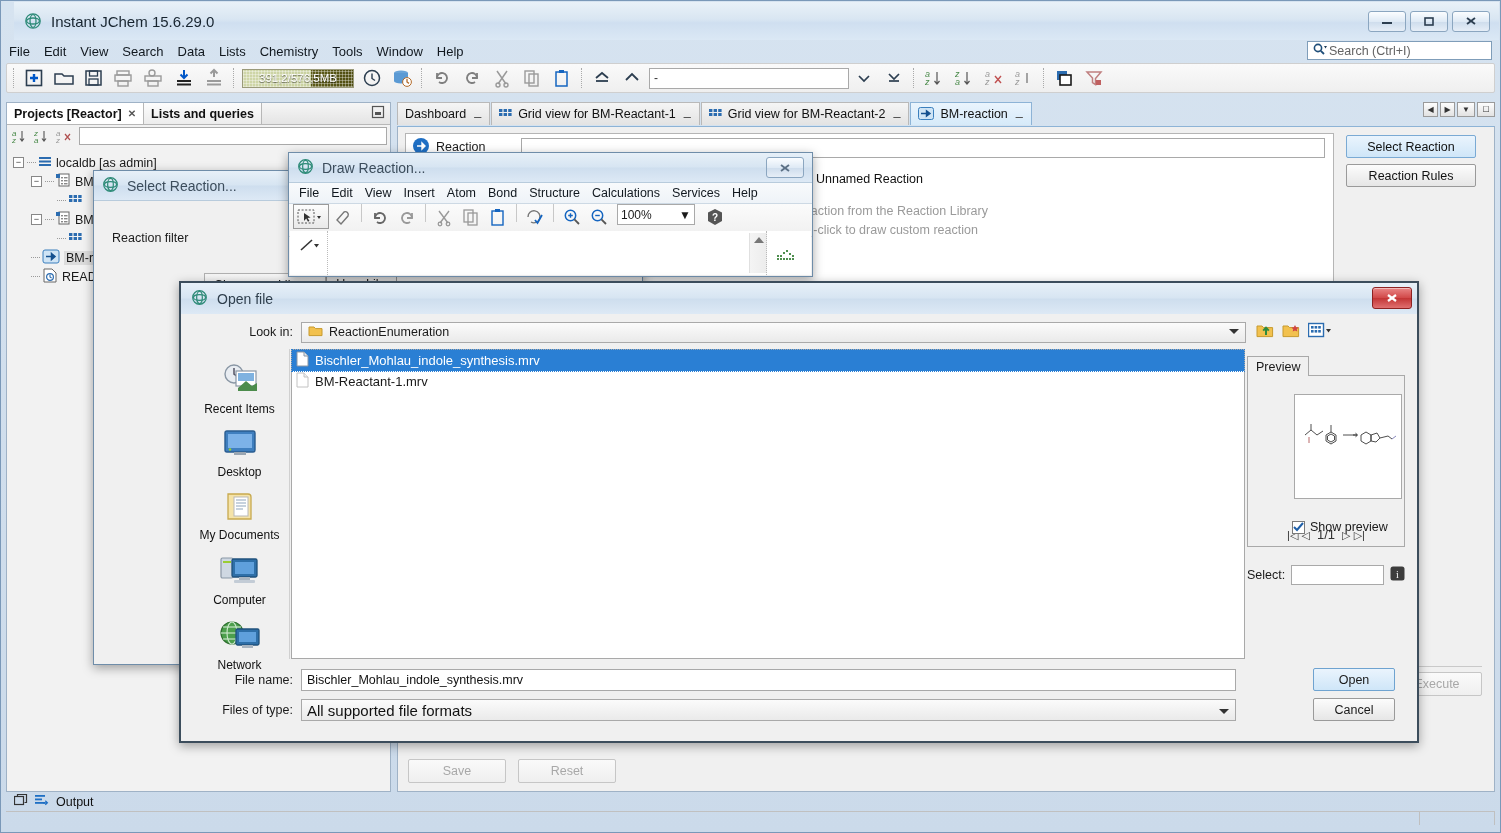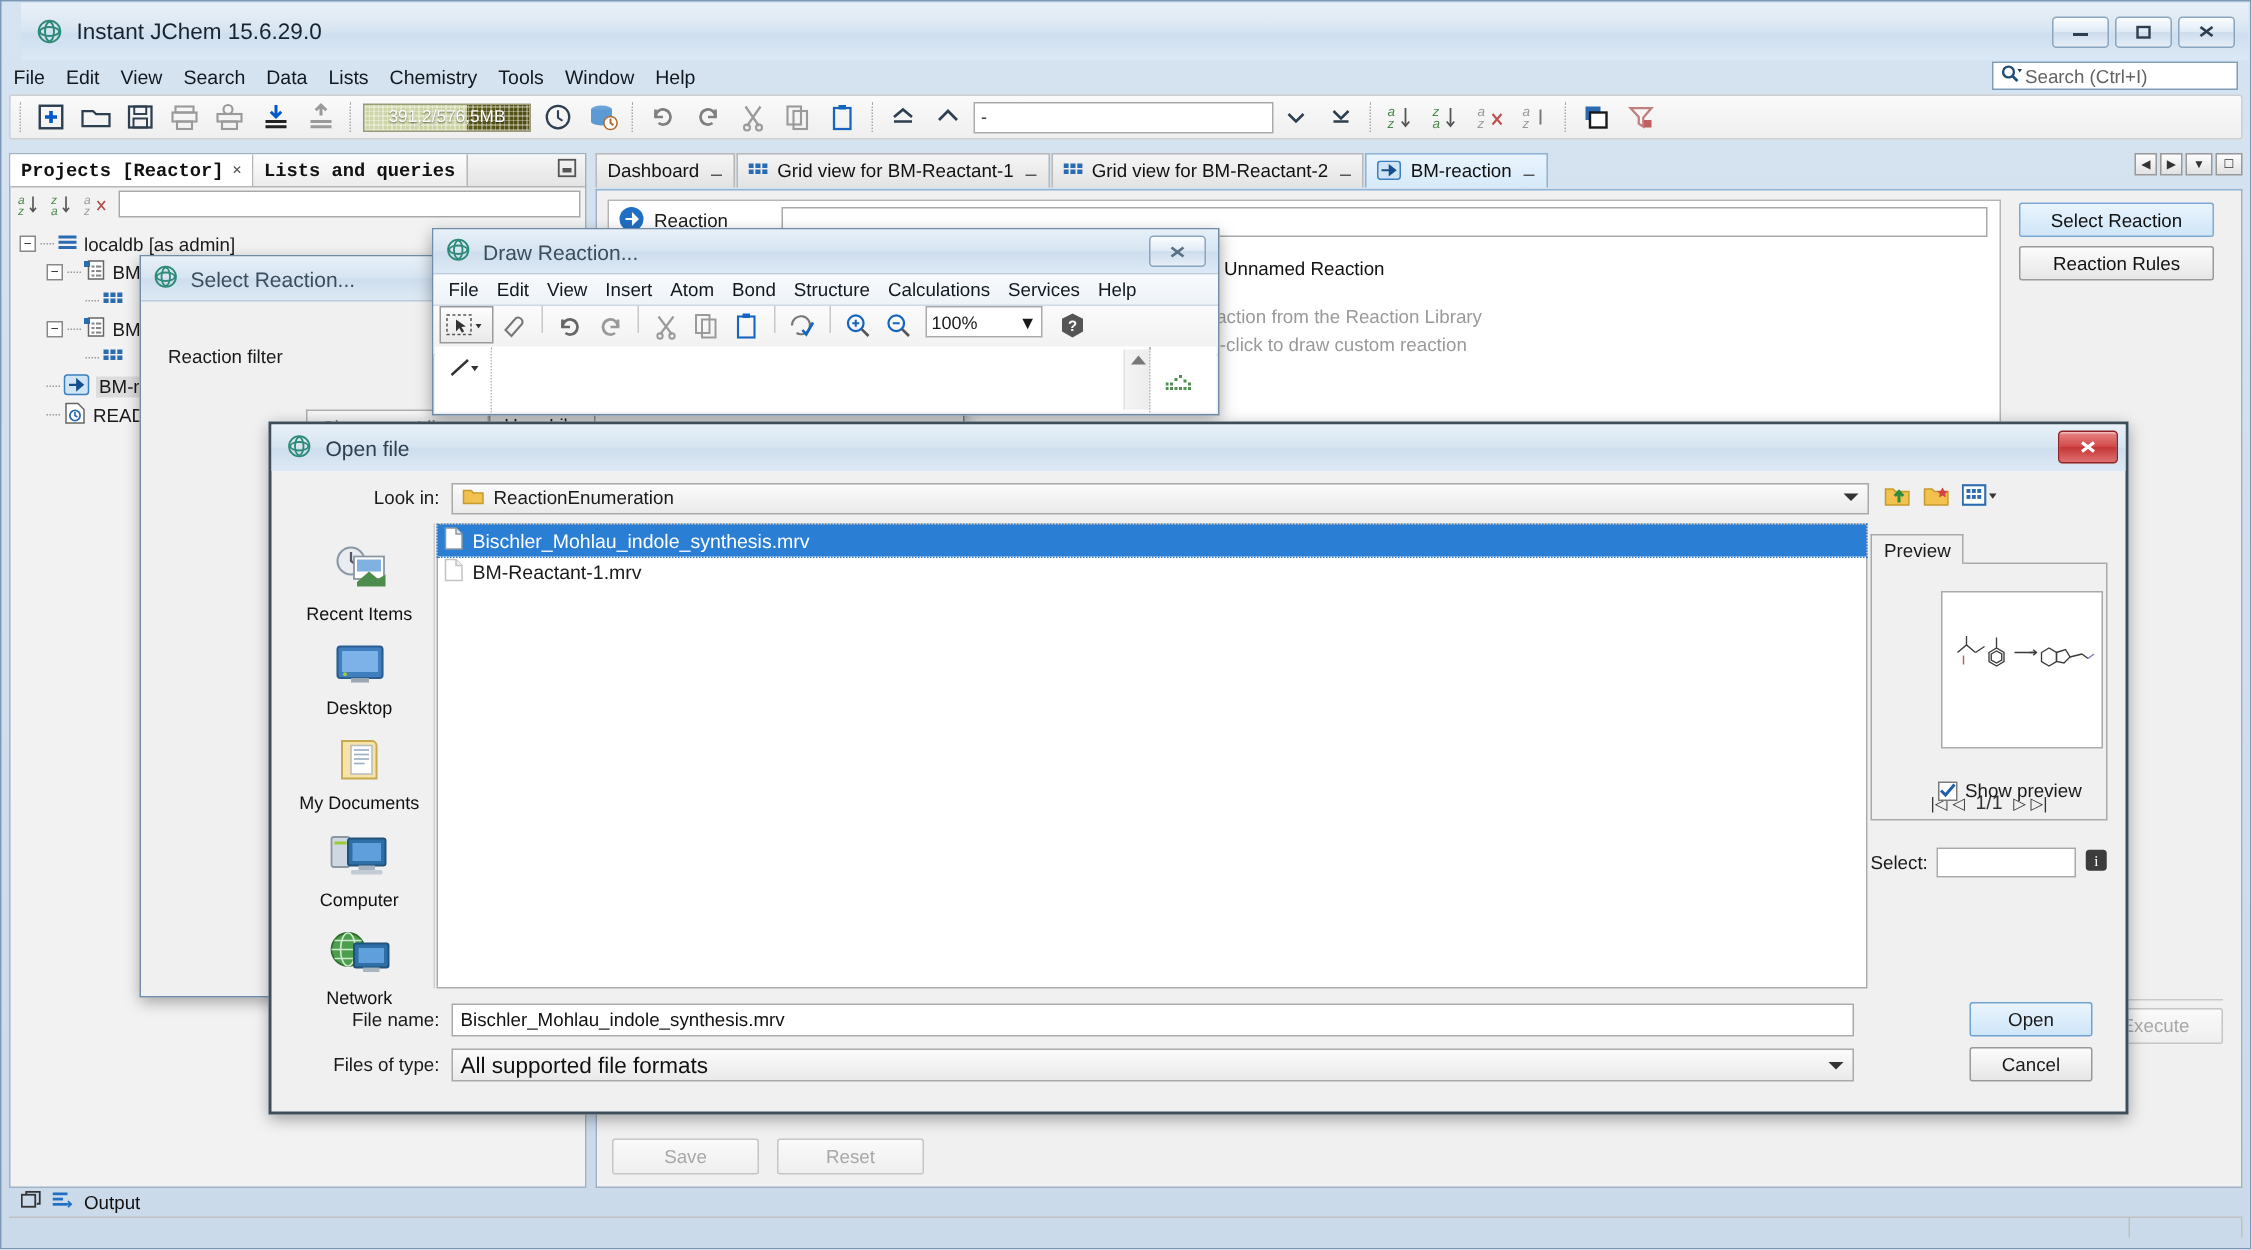--- a/index.html
+++ b/index.html
@@ -37,21 +37,21 @@
   .winbtn:last-child { margin-right:9px; }
   .winbtn svg { display:block; }
 
   
   #menubar {
     position:absolute; left:1px; top:39px; right:1px; height:22px;
     display:flex; align-items:center; background:transparent;
   }
   #menubar .mi { padding:2px 7px; font-size:13px; color:#11181f; }
   #searchbox {
-    position:absolute; right:8px; top:40px; width:164px; height:19px;
+    position:absolute; right:8px; top:40px; width:185px; height:19px;
     background:#fff; border:1px solid #7f9db9;
     display:flex; align-items:center; font-size:12px; color:#666;
   }
   #searchbox .sicon { margin:0 2px 0 4px; }
   #searchbox .sph { color:#636363; font-size:12.5px; }
 
   
   #toolbar {
     position:absolute; left:5px; top:62px; right:5px; height:30px;
     background:linear-gradient(to bottom,#fafafa,#efefef);
@@ -73,21 +73,21 @@
   #tb-combo {
     width:200px; height:21px; background:#fff; border:1px solid #a9a9a9;
     font-size:12px; padding:2px 4px; color:#333; margin-left:2px;
   }
 
   
   #left-dock {
     position:absolute; left:5px; top:101px; width:385px; bottom:40px;
     background:#f2f2f2; border:1px solid #9fb2c6;
   }
-  #left-tabrow { display:flex; height:22px; background:#e7e7e7; border-bottom:1px solid #b7b7b7;font-family:Liberation Mono, monospace; }
+  #left-tabrow { display:flex; height:22px; background:#e7e7e7; border-bottom:1px solid #b7b7b7; }
   .dock-tab {
     display:flex; align-items:center; padding:0 7px; font-size:12.5px; font-weight:bold;
     border-right:1px solid #b7b7b7; color:#111;
     background:linear-gradient(to bottom,#fdfdfd,#ececec);
   }
   .dock-tab.active { background:#fff; }
   .dock-tab .x { margin-left:6px; font-size:10px; color:#555; }
   #left-tabfiller { flex:1; background:linear-gradient(to bottom,#f6f6f6,#e4e4e4); display:flex; align-items:center; justify-content:flex-end; padding-right:5px; }
 
   #left-filterrow { display:flex; align-items:center; height:22px; padding:2px 3px; gap:2px; }

